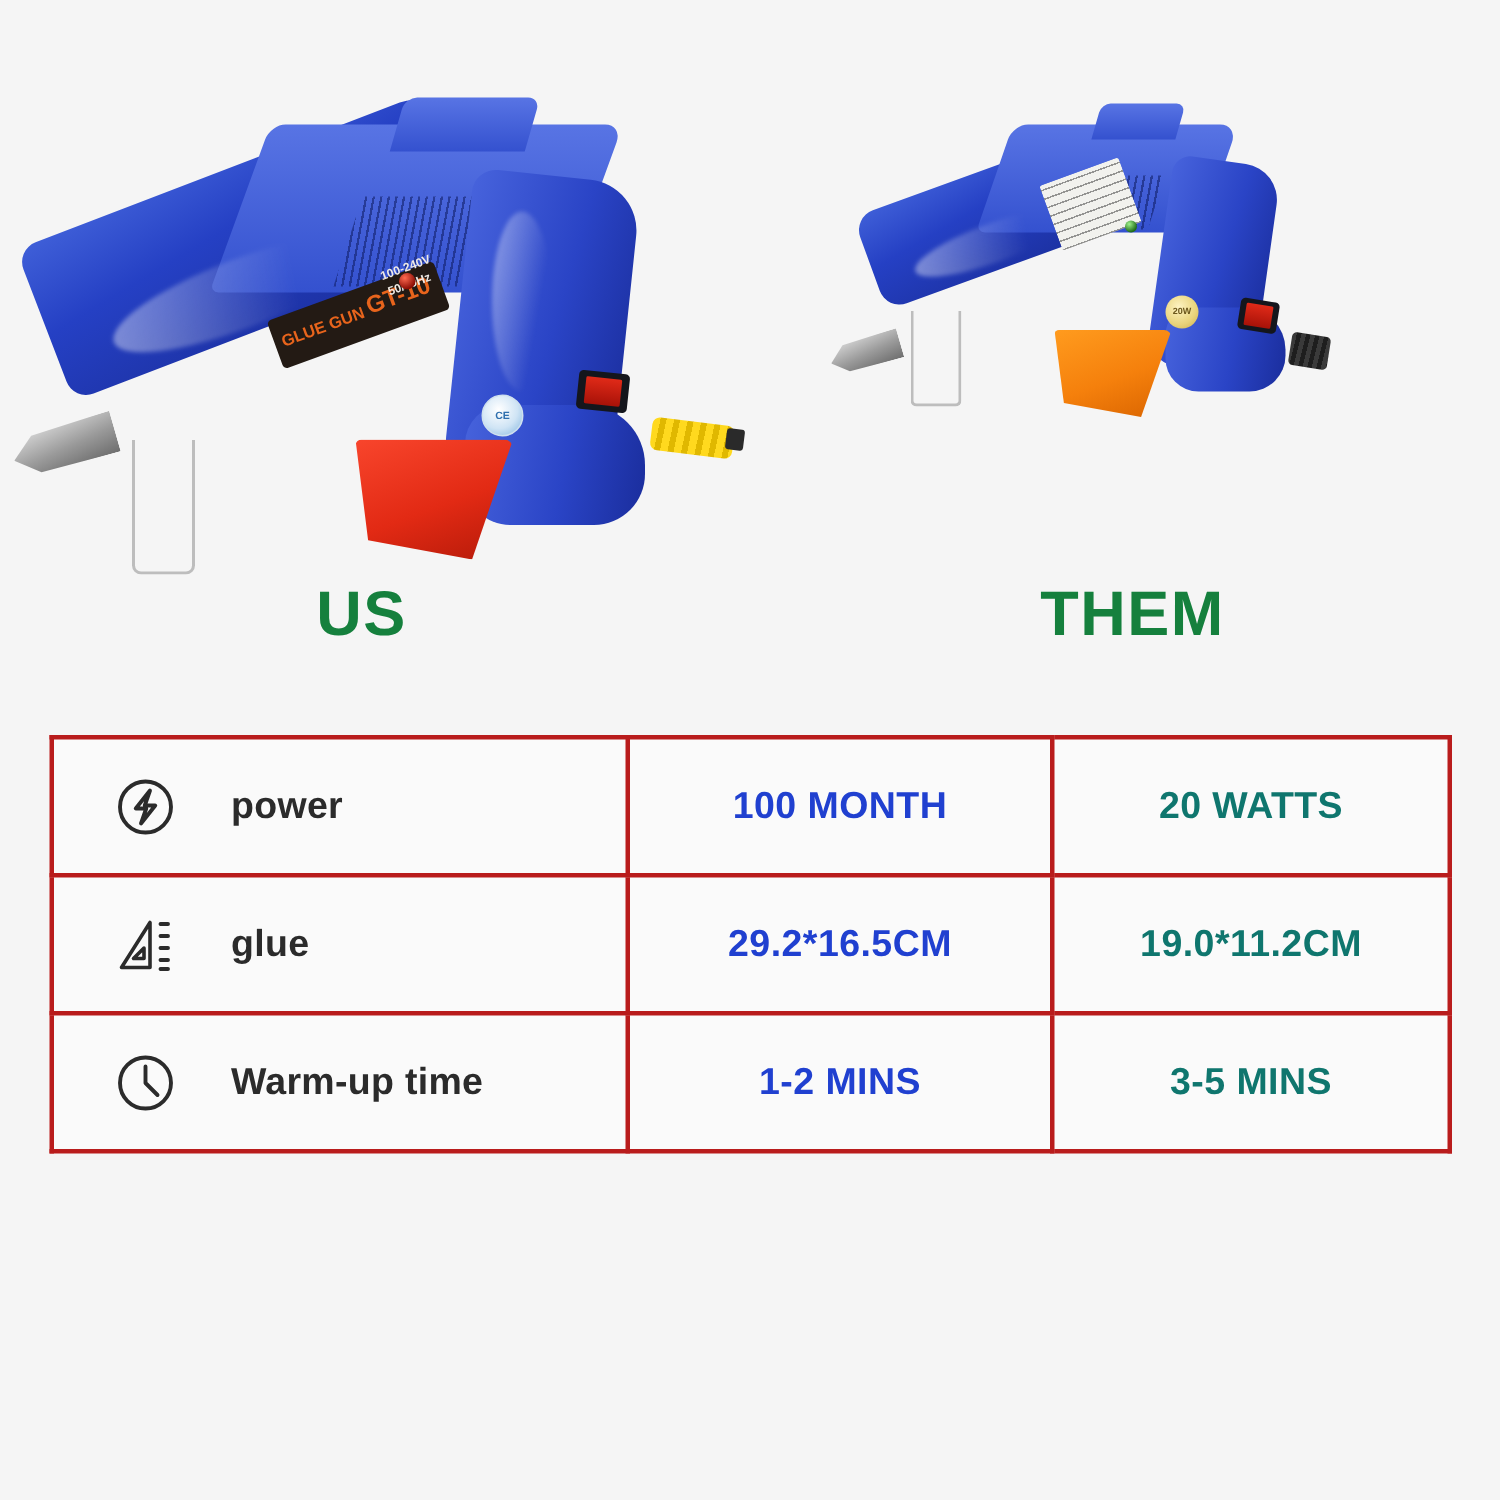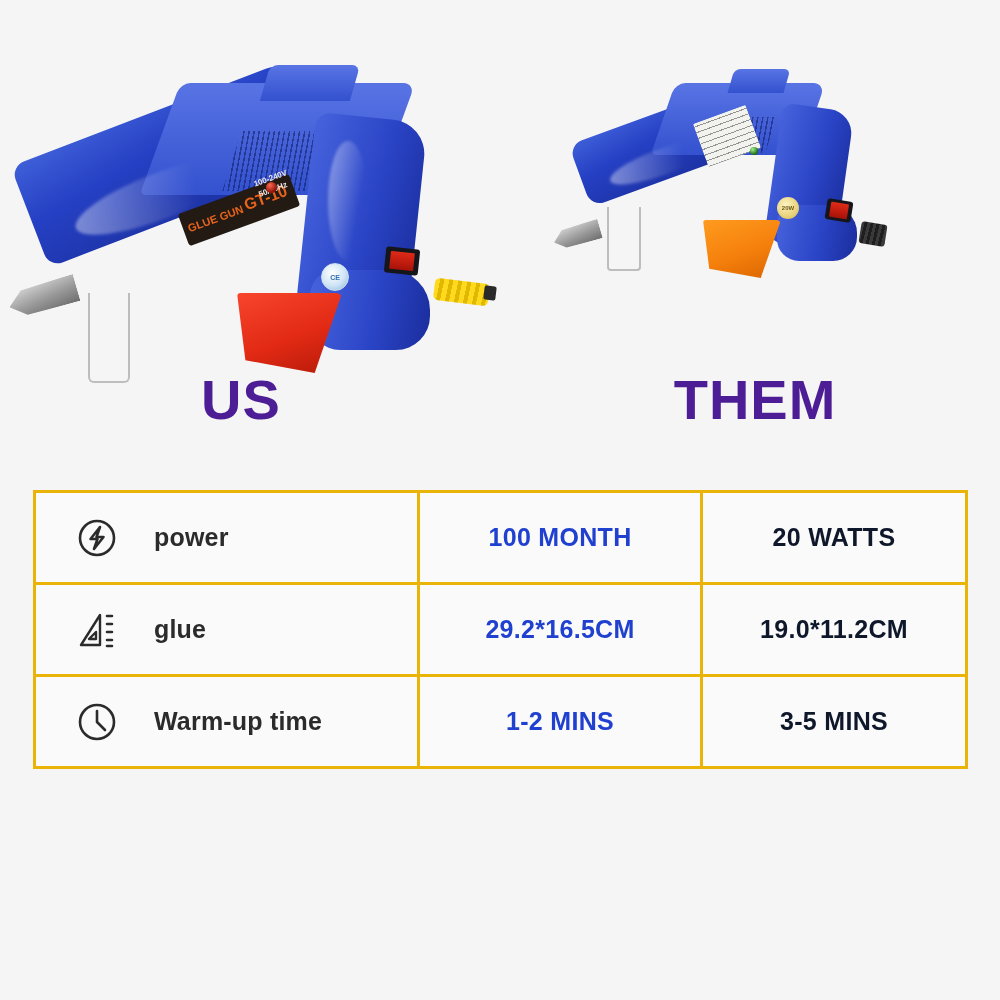--- a/index.html
+++ b/index.html
@@ -119,43 +119,43 @@
   .shine {
     position: absolute;
     background: linear-gradient(100deg, rgba(255,255,255,.42), rgba(255,255,255,0) 70%);
     border-radius: 50%;
     filter: blur(1.5px);
   }
 
   
   .heading {
     position: absolute;
-    top: 372px;
-    font-size: 56px;
+    top: 388px;
+    font-size: 42px;
     font-weight: bold;
-    color: #4c1d95;
+    color: #15803d;
     letter-spacing: 1px;
     line-height: 1;
     text-align: center;
   }
   .heading-us   { left: 141px; width: 200px; }
   .heading-them { left: 640px; width: 230px; }
 
   
   .compare-table {
     position: absolute;
     left: 33px;
     top: 490px;
     width: 932px;
     border-collapse: collapse;
     table-layout: fixed;
     background: #fafafa;
   }
   .compare-table td {
-    border: 3px solid #eab308;
+    border: 3px solid #b91c1c;
     height: 89px;
     padding: 0;
     vertical-align: middle;
     background: #fafafa;
   }
   .col-feature { width: 384px; }
   .col-us      { width: 283px; }
   .col-them    { width: 265px; }
 
   .feature-cell {
@@ -183,21 +183,21 @@
     letter-spacing: .2px;
   }
 
   .val {
     text-align: center;
     font-size: 25px;
     font-weight: bold;
     letter-spacing: .3px;
   }
   .val-us   { color: #2040d0; }
-  .val-them { color: #0f172a; }
+  .val-them { color: #0f766e; }
   .val-them.light { font-weight: normal; }
 </style>
 </head>
 <body>
 
 <div class="showcase">
 
   <div class="product product-us">
     <div class="gun-stage">
 

